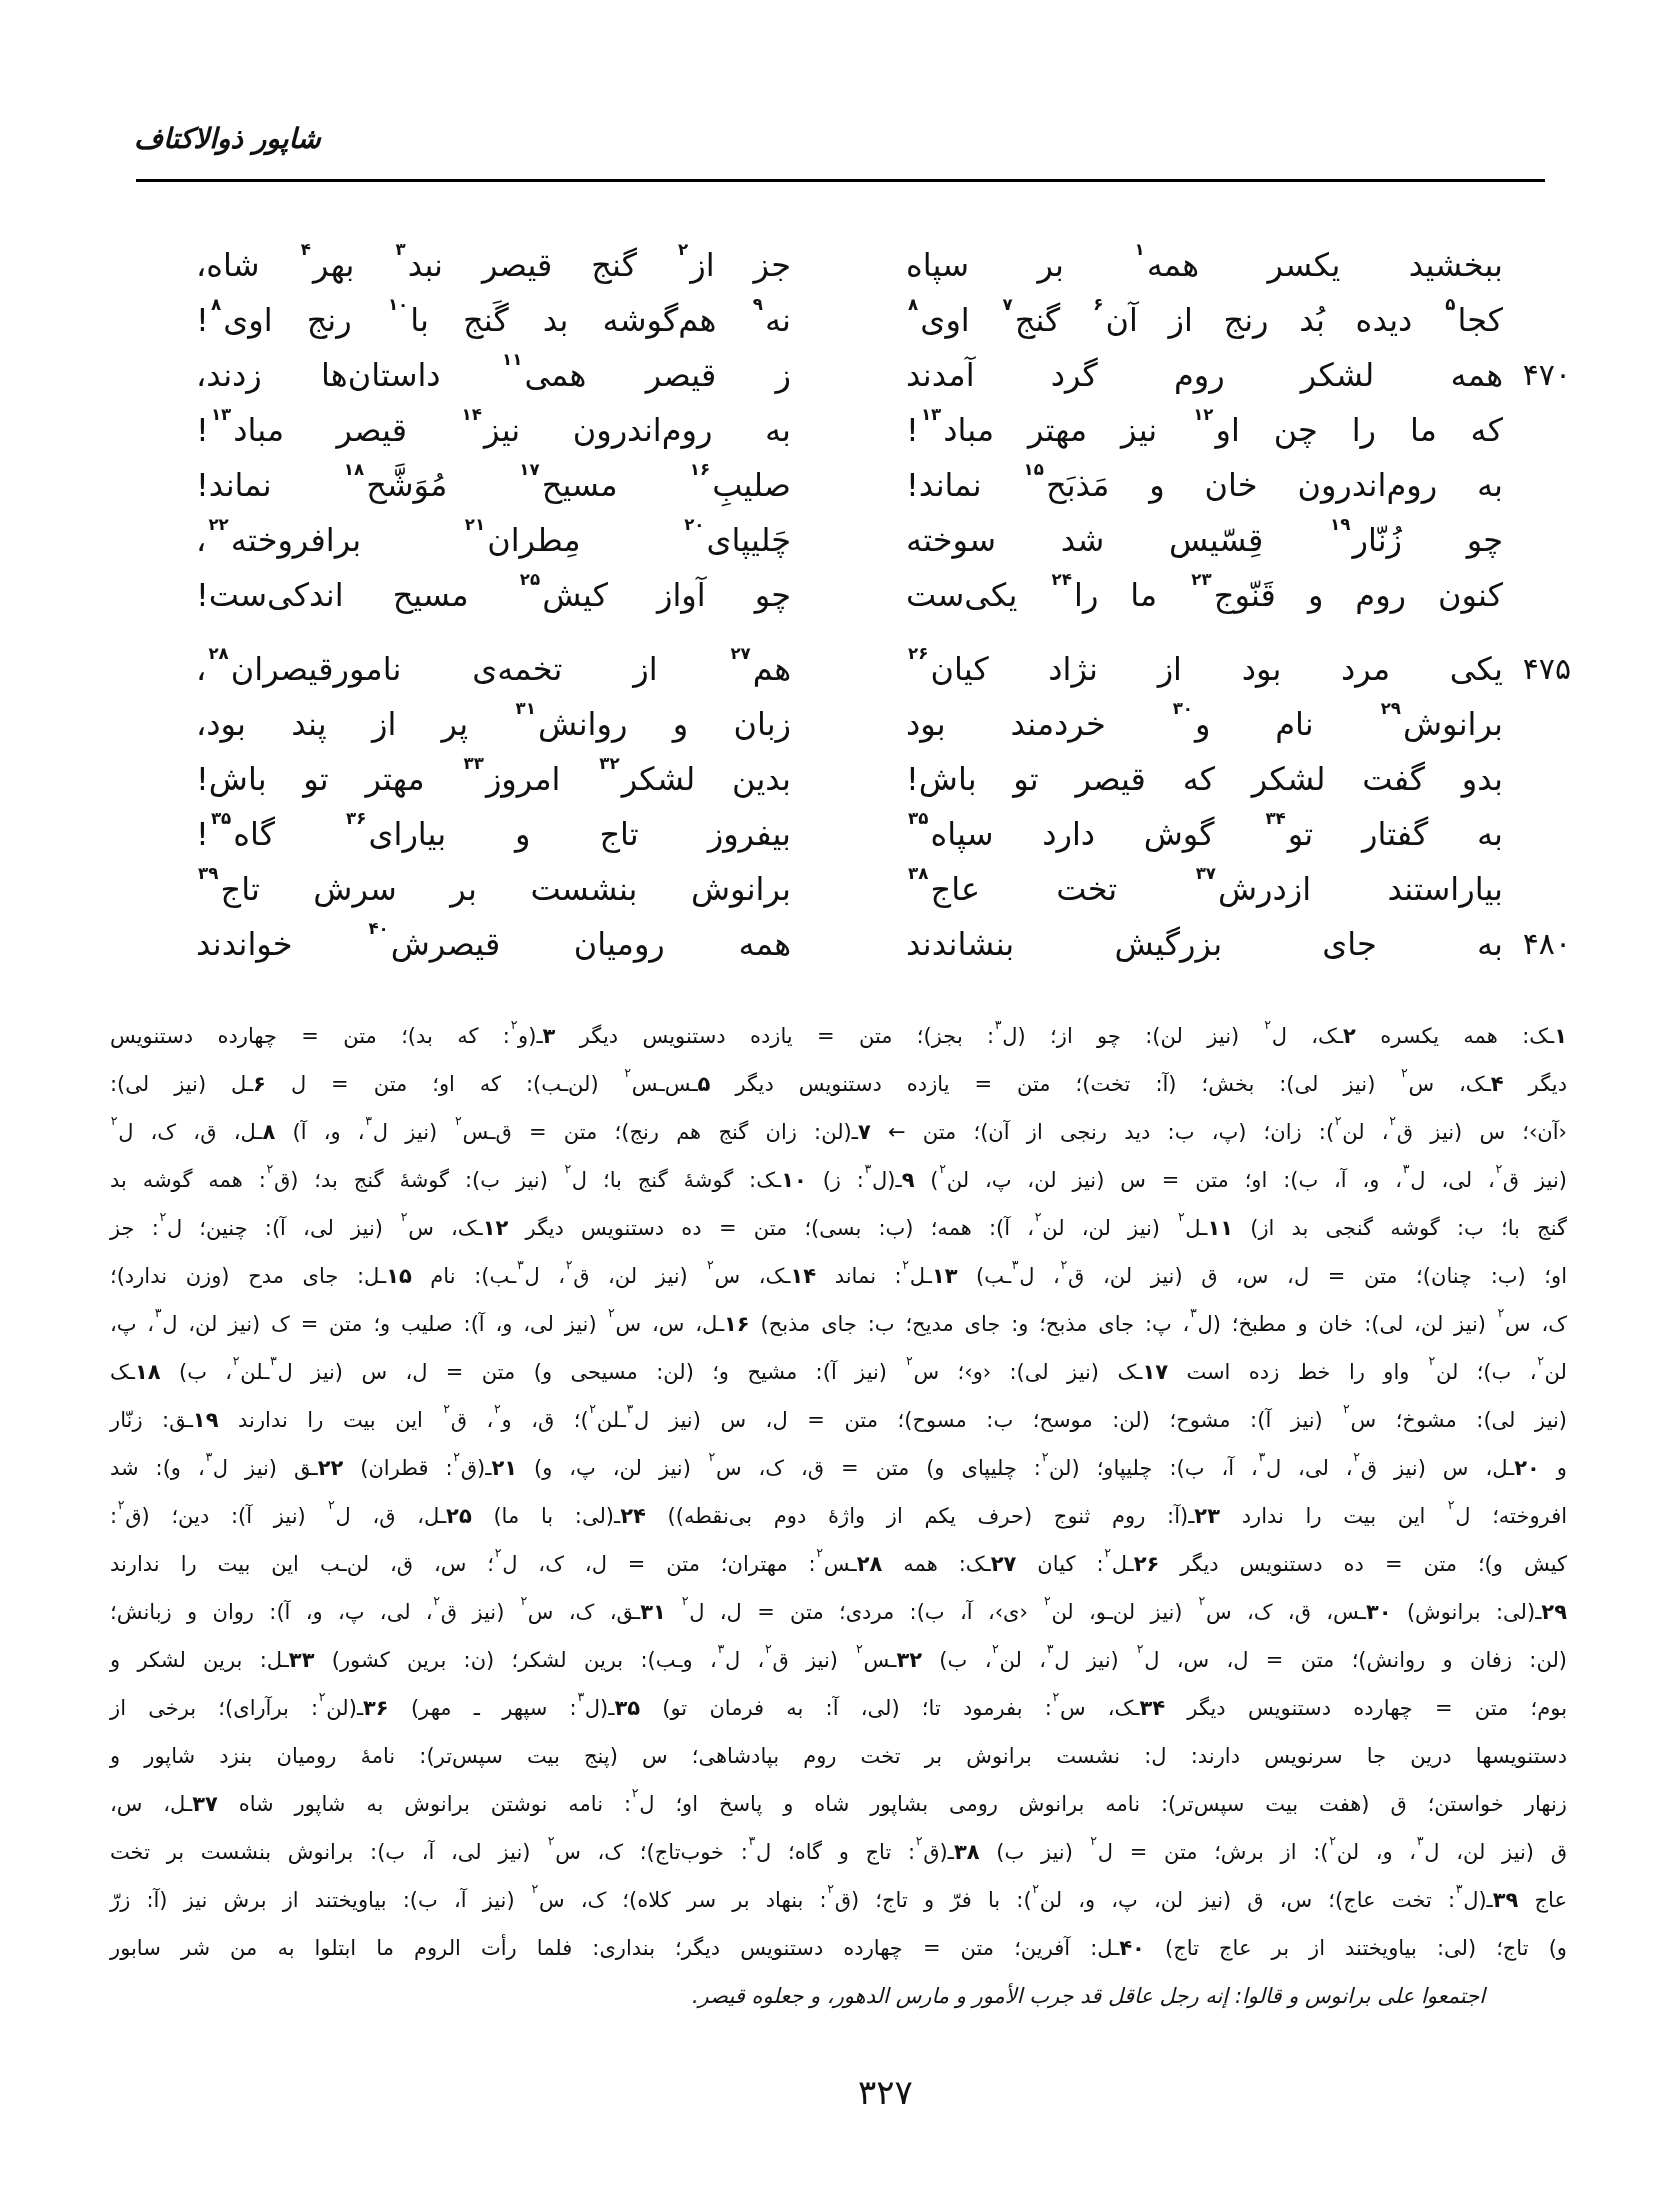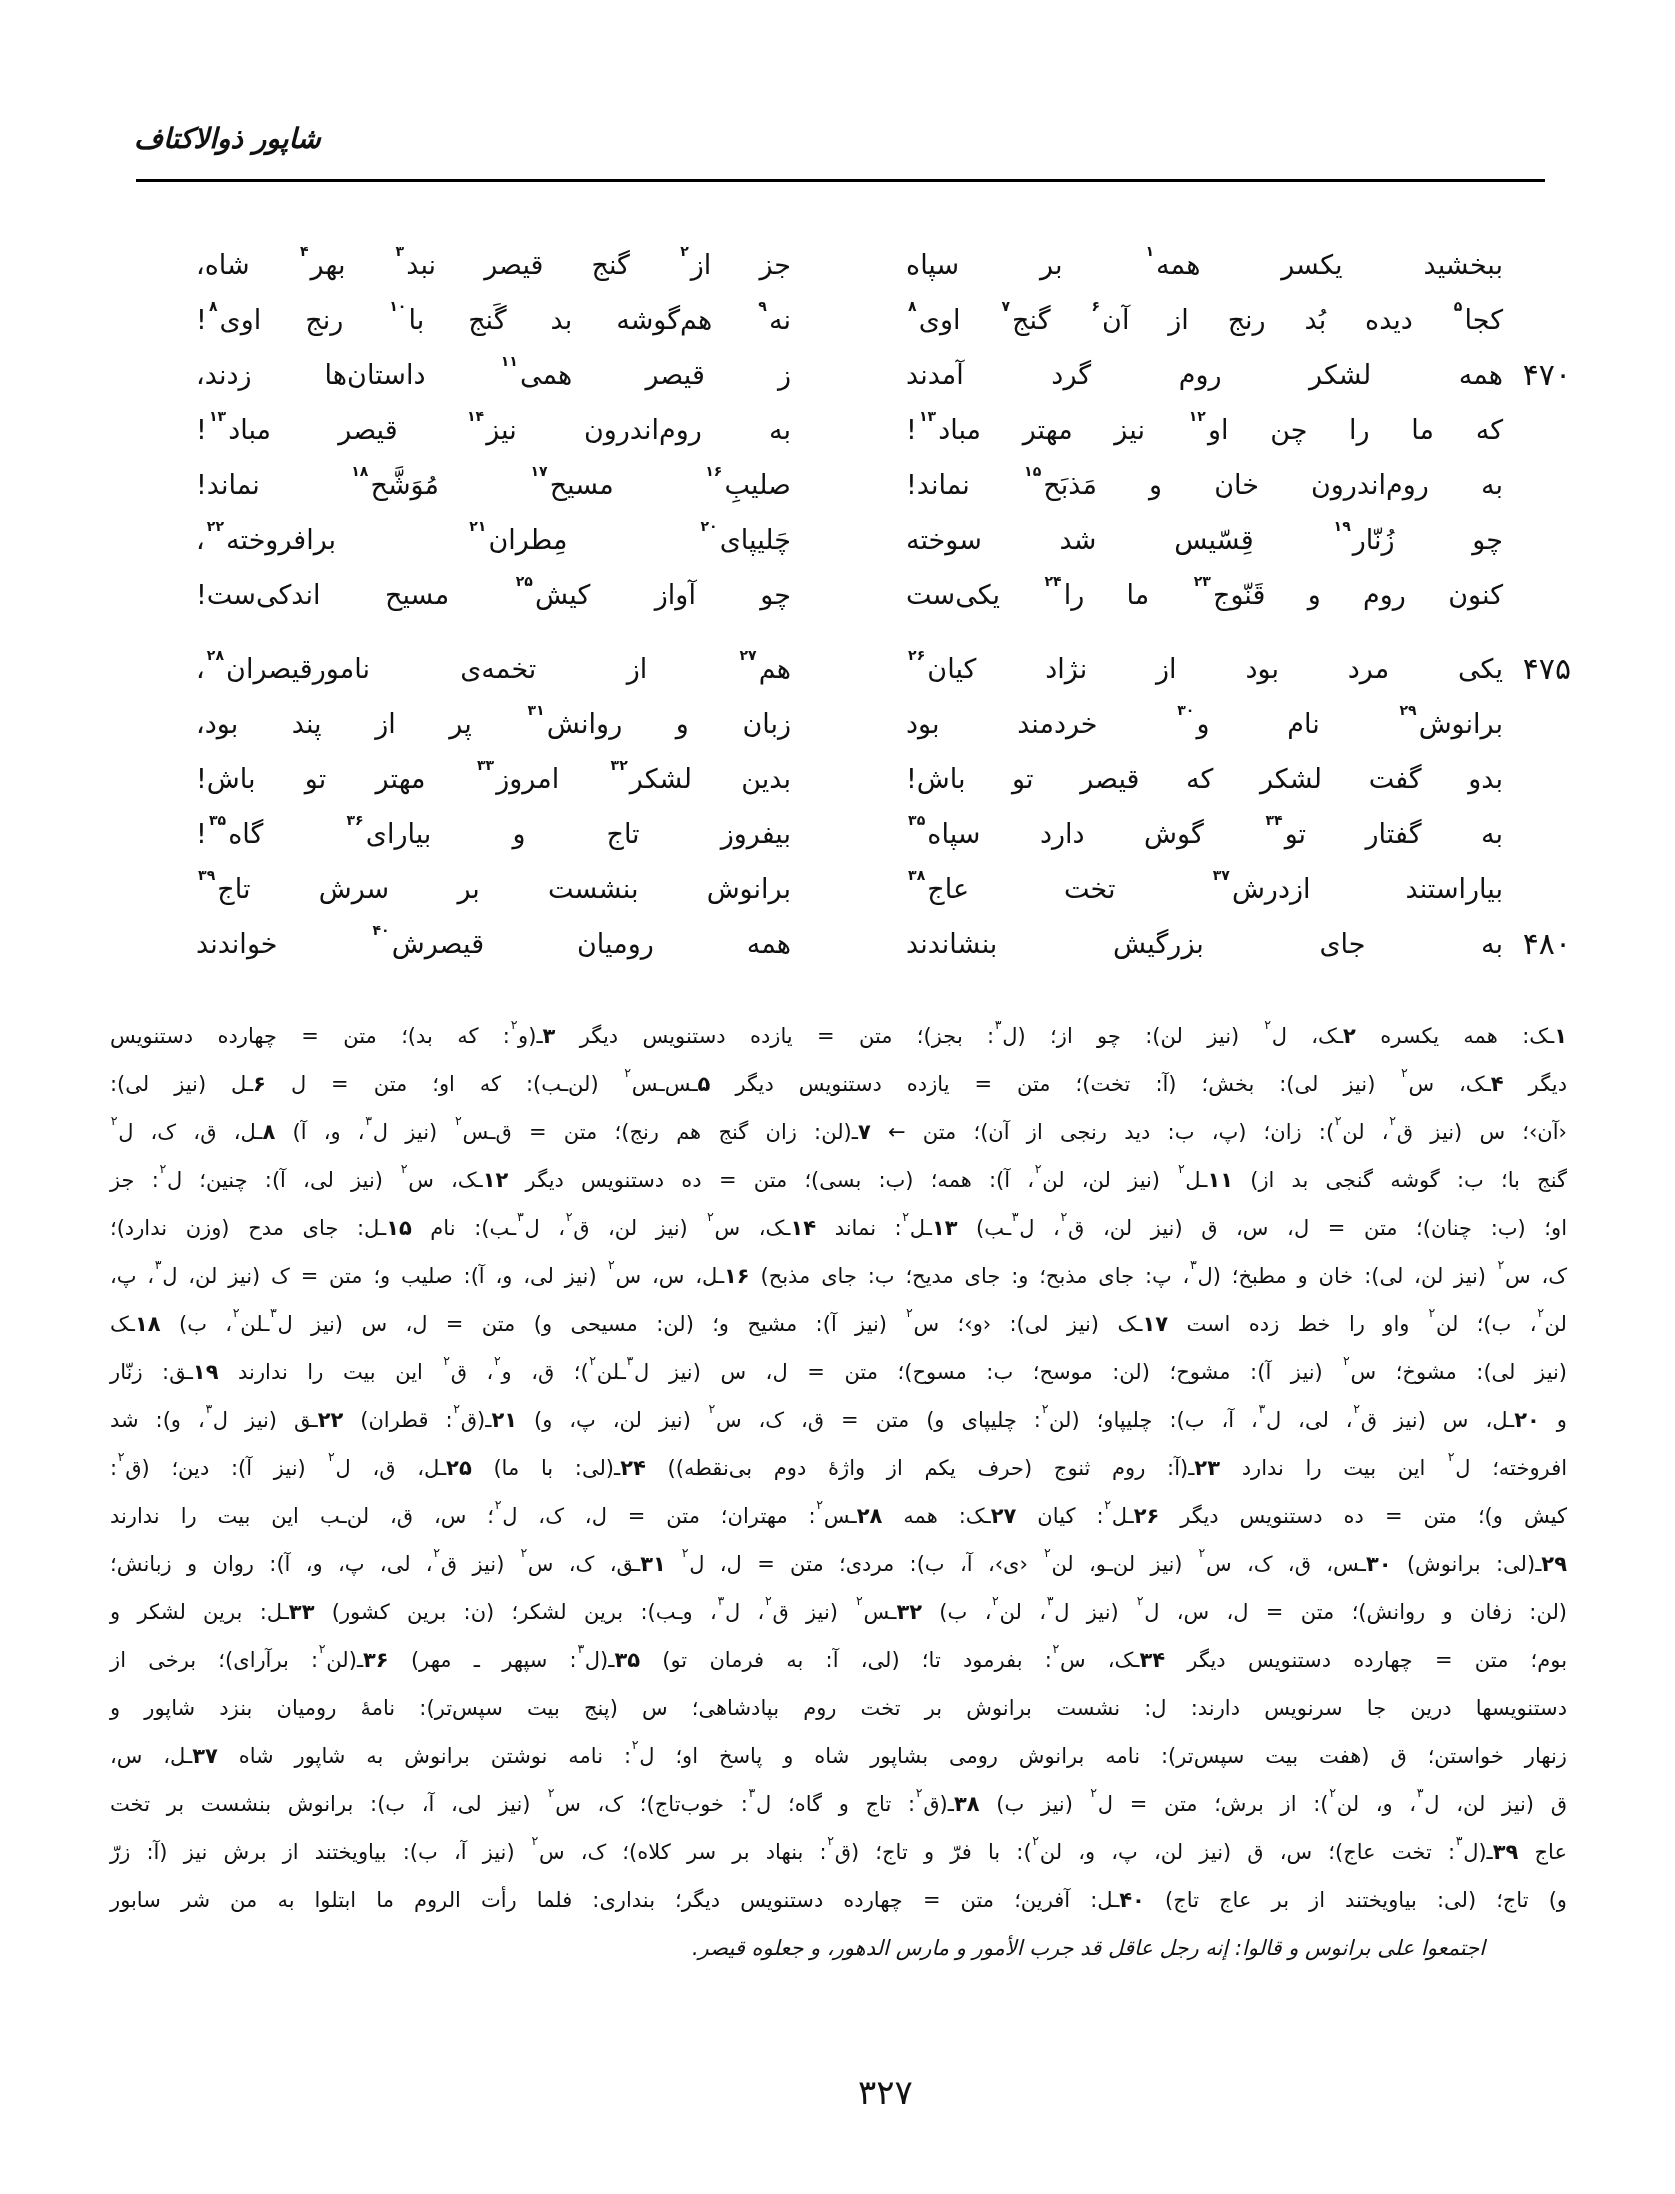--- a/index.html
+++ b/index.html
@@ -17,21 +17,21 @@
     font-size:28px;font-weight:bold;letter-spacing:0.3px;font-style:italic;
   }
   .header-rule{
     position:absolute;top:179px;left:136px;width:1409px;height:2.7px;
     background:#000;
   }
   .poem{position:absolute;top:237px;right:104px;left:196px;}
   .poem-row{display:flex;flex-direction:row;align-items:center;height:55px;}
   .poem-row.gap{margin-top:19px;}
   .verse-number{flex:0 0 68px;font-size:30px;}
-  .hemistich{font-size:27px;white-space:nowrap;}
+  .hemistich{font-size:32px;white-space:nowrap;}
   .hem-r{flex:0 0 597px;text-align:justify;text-align-last:justify;}
   .hem-gap{flex:0 0 115px;}
   .hem-l{flex:1 1 auto;text-align:justify;text-align-last:justify;}
   .hemistich sup{
     font-size:0.52em;position:relative;top:-0.55em;
     margin:0 2.1px;line-height:0;font-weight:bold;
   }
   .footnotes{position:absolute;top:1012px;left:110px;right:108px;}
   .fn-line{
     font-size:21px;line-height:48px;
@@ -133,20 +133,21 @@
         <div class="hemistich hem-r">به جای بزرگیش بنشاندند</div>
         <div class="hem-gap"></div>
         <div class="hemistich hem-l">همه رومیان قیصرش<sup>۴۰</sup> خواندند</div>
       </div>
     </div>
 
   <div class="footnotes">
       <div class="fn-line"><b>۱</b>ـک: همه یکسره  <b>۲</b>ـک، ل<sup>۲</sup> (نیز لن): چو از؛ (ل<sup>۳</sup>: بجز)؛ متن = یازده دستنویس دیگر  <b>۳</b>ـ(و<sup>۲</sup>: که بد)؛ متن = چهارده دستنویس</div>
       <div class="fn-line">دیگر  <b>۴</b>ـک، س<sup>۲</sup> (نیز لی): بخش؛ (آ: تخت)؛ متن = یازده دستنویس دیگر  <b>۵</b>ـس‌ـس<sup>۲</sup> (لن‌ـب): که او؛ متن = ل  <b>۶</b>ـل (نیز لی):</div>
       <div class="fn-line">‹آن›؛ س (نیز ق<sup>۲</sup>، لن<sup>۲</sup>): زان؛ (پ، ب: دید رنجی از آن)؛ متن ←  <b>۷</b>ـ(لن: زان گنج هم رنج)؛ متن = ق‌ـس<sup>۲</sup> (نیز ل<sup>۳</sup>، و، آ)  <b>۸</b>ـل، ق، ک، ل<sup>۲</sup></div>
+      <div class="fn-line">(نیز ق<sup>۲</sup>، لی، ل<sup>۳</sup>، و، آ، ب): او؛ متن = س (نیز لن، پ، لن<sup>۲</sup>)  <b>۹</b>ـ(ل<sup>۳</sup>: ز)  <b>۱۰</b>ـک: گوشهٔ گنج با؛ ل<sup>۲</sup> (نیز ب): گوشهٔ گنج بد؛ (ق<sup>۲</sup>: همه گوشه بد</div>
       <div class="fn-line">گنج با؛ ب: گوشه گنجی بد از)  <b>۱۱</b>ـل<sup>۲</sup> (نیز لن، لن<sup>۲</sup>، آ): همه؛ (ب: بسی)؛ متن = ده دستنویس دیگر  <b>۱۲</b>ـک، س<sup>۲</sup> (نیز لی، آ): چنین؛ ل<sup>۲</sup>: جز</div>
       <div class="fn-line">او؛ (ب: چنان)؛ متن = ل، س، ق (نیز لن، ق<sup>۲</sup>، ل<sup>۳</sup>ـب)  <b>۱۳</b>ـل<sup>۲</sup>: نماند  <b>۱۴</b>ـک، س<sup>۲</sup> (نیز لن، ق<sup>۲</sup>، ل<sup>۳</sup>ـب): نام  <b>۱۵</b>ـل: جای مدح (وزن ندارد)؛</div>
       <div class="fn-line">ک، س<sup>۲</sup> (نیز لن، لی): خان و مطبخ؛ (ل<sup>۳</sup>، پ: جای مذبح؛ و: جای مدیح؛ ب: جای مذبح)  <b>۱۶</b>ـل، س، س<sup>۲</sup> (نیز لی، و، آ): صلیب و؛ متن = ک (نیز لن، ل<sup>۳</sup>، پ،</div>
       <div class="fn-line">لن<sup>۲</sup>، ب)؛ لن<sup>۲</sup> واو را خط زده است  <b>۱۷</b>ـک (نیز لی): ‹و›؛ س<sup>۲</sup> (نیز آ): مشیح و؛ (لن: مسیحی و) متن = ل، س (نیز ل<sup>۳</sup>ـلن<sup>۲</sup>، ب)  <b>۱۸</b>ـک</div>
       <div class="fn-line">(نیز لی): مشوخ؛ س<sup>۲</sup> (نیز آ): مشوح؛ (لن: موسح؛ ب: مسوح)؛ متن = ل، س (نیز ل<sup>۳</sup>ـلن<sup>۲</sup>)؛ ق، و<sup>۲</sup>، ق<sup>۲</sup> این بیت را ندارند  <b>۱۹</b>ـق: زنّار</div>
       <div class="fn-line">و  <b>۲۰</b>ـل، س (نیز ق<sup>۲</sup>، لی، ل<sup>۳</sup>، آ، ب): چلیپاو؛ (لن<sup>۲</sup>: چلیپای و) متن = ق، ک، س<sup>۲</sup> (نیز لن، پ، و)  <b>۲۱</b>ـ(ق<sup>۲</sup>: قطران)  <b>۲۲</b>ـق (نیز ل<sup>۳</sup>، و): شد</div>
       <div class="fn-line">افروخته؛ ل<sup>۲</sup> این بیت را ندارد  <b>۲۳</b>ـ(آ: روم ثنوج (حرف یکم از واژهٔ دوم بی‌نقطه))  <b>۲۴</b>ـ(لی: با ما)  <b>۲۵</b>ـل، ق، ل<sup>۲</sup> (نیز آ): دین؛ (ق<sup>۲</sup>:</div>
       <div class="fn-line">کیش و)؛ متن = ده دستنویس دیگر  <b>۲۶</b>ـل<sup>۲</sup>: کیان  <b>۲۷</b>ـک: همه  <b>۲۸</b>ـس<sup>۲</sup>: مهتران؛ متن = ل، ک، ل<sup>۲</sup>؛ س، ق، لن‌ـب این بیت را ندارند</div>
       <div class="fn-line"><b>۲۹</b>ـ(لی: برانوش)  <b>۳۰</b>ـس، ق، ک، س<sup>۲</sup> (نیز لن‌ـو، لن<sup>۲</sup> ‹ی›، آ، ب): مردی؛ متن = ل، ل<sup>۲</sup>  <b>۳۱</b>ـق، ک، س<sup>۲</sup> (نیز ق<sup>۲</sup>، لی، پ، و، آ): روان و زبانش؛</div>
       <div class="fn-line">(لن: زفان و روانش)؛ متن = ل، س، ل<sup>۲</sup> (نیز ل<sup>۳</sup>، لن<sup>۲</sup>، ب)  <b>۳۲</b>ـس<sup>۲</sup> (نیز ق<sup>۲</sup>، ل<sup>۳</sup>، وـب): برین لشکر؛ (ن: برین کشور)  <b>۳۳</b>ـل: برین لشکر و</div>

